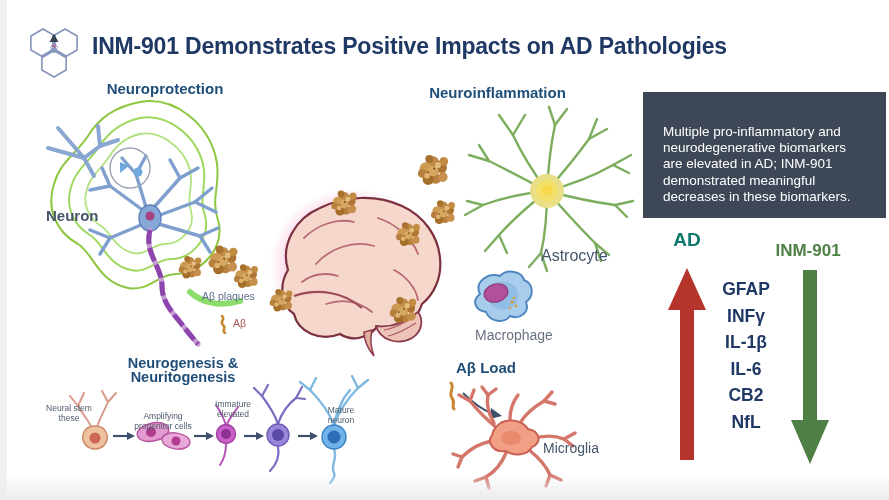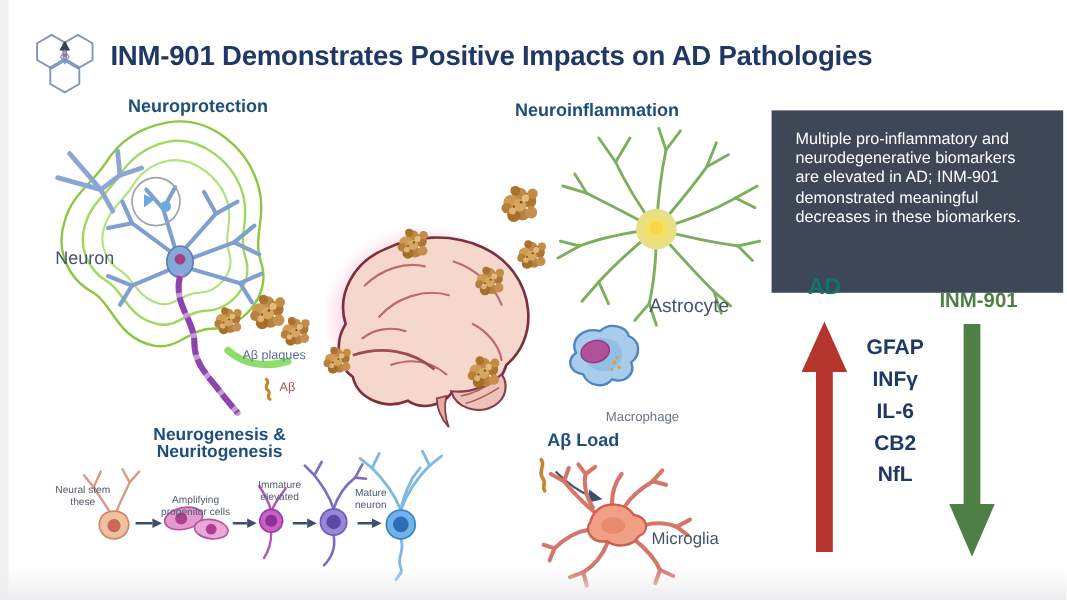--- a/index.html
+++ b/index.html
@@ -14,38 +14,38 @@
   .title{
     left:92px;top:33px;width:720px;font-size:23px;font-weight:600;
     color:#1f3864;letter-spacing:-0.2px;
   }
   .sec-heading{font-weight:bold;color:#1f4e79;text-align:center;}
   .h-neuroprotection{left:100px;top:80px;width:130px;font-size:15px;}
   .h-neuroinflammation{left:420px;top:84px;width:155px;font-size:15px;}
   .h-neurogenesis{left:108px;top:356px;width:150px;font-size:14.5px;line-height:14px;}
   .h-abload{left:456px;top:359px;width:90px;font-size:15px;text-align:left;}
   .cell-label{color:#44546a;}
-  .lbl-neuron{left:46px;top:207px;font-size:15px;font-weight:400;}
+  .lbl-neuron{left:46px;top:207px;font-size:15px;font-weight:700;}
   .lbl-astrocyte{left:541px;top:247px;font-size:16px;}
   .lbl-microglia{left:543px;top:440px;font-size:14px;}
-  .lbl-macrophage{left:462px;top:342px;width:104px;font-size:11px;color:#6a7380;text-align:right;}
+  .lbl-macrophage{left:462px;top:327px;width:104px;font-size:14px;color:#6a7380;text-align:center;}
   .lbl-abplaques{left:202px;top:290px;font-size:10.5px;color:#5d6e92;}
   .lbl-ab{left:233px;top:317px;font-size:10.5px;color:#b05757;}
   .stage-label{font-size:8.5px;line-height:10px;color:#4f5b6e;text-align:center;}
   .sl-1{left:42px;top:403px;width:54px;}
   .sl-2{left:128px;top:411px;width:70px;}
   .sl-3{left:202px;top:399px;width:62px;}
-  .sl-4{left:282px;top:405px;width:54px;}
+  .sl-4{left:282px;top:405px;width:54px;padding-left:32px;}
   .callout{
-    left:643px;top:92px;width:243px;height:152px;background:#3e4756;
-    box-sizing:border-box;padding:16px 18px 12px 20px;
+    left:643px;top:92px;width:243px;height:126px;background:#3e4756;
+    box-sizing:border-box;padding:32px 18px 12px 20px;
   }
   .callout p{margin:0;color:#ffffff;font-size:13.5px;line-height:1.2;}
   .ad-label{left:664px;top:229px;width:46px;font-size:19px;font-weight:600;color:#0f766e;text-align:center;}
-  .inm-label{left:768px;top:241px;width:80px;font-size:17px;font-weight:600;color:#4e8045;text-align:right;}
+  .inm-label{left:768px;top:241px;width:80px;font-size:17px;font-weight:600;color:#4e8045;text-align:center;}
   .biomarker-list{left:702px;top:276px;width:88px;text-align:center;}
   .biomarker-list div{font-size:17.5px;font-weight:600;color:#1f3864;line-height:26.5px;text-align:center;}
   .brain-glow{
     left:246px;top:166px;width:214px;height:198px;border-radius:50%;
     background:radial-gradient(closest-side, rgba(247,190,216,0.95) 0%,
       rgba(238,135,188,0.55) 48%, rgba(238,135,188,0.0) 78%);
   }
   svg{display:block;}
 </style>
 </head>
@@ -362,19 +362,20 @@
   <div class="abs inm-label">INM-901</div>
   <svg class="abs" style="left:668px;top:268px;" width="38" height="192" viewBox="0 0 38 192">
     <polygon points="19,0 38,42 26,42 26,192 12,192 12,42 0,42" fill="#b5342c"></polygon>
   </svg>
   <svg class="abs" style="left:791px;top:270px;" width="38" height="194" viewBox="0 0 38 194">
     <polygon points="12,0 26,0 26,150 38,150 19,194 0,150 12,150" fill="#4e8045"></polygon>
   </svg>
   <div class="abs biomarker-list">
     <div>GFAP</div>
     <div>INFγ</div>
+    <div>IL-1β</div>
     <div>IL-6</div>
     <div>CB2</div>
     <div>NfL</div>
   </div>
 
   <div class="bottom-fade abs"></div>
 </div>
 
 </body></html>

